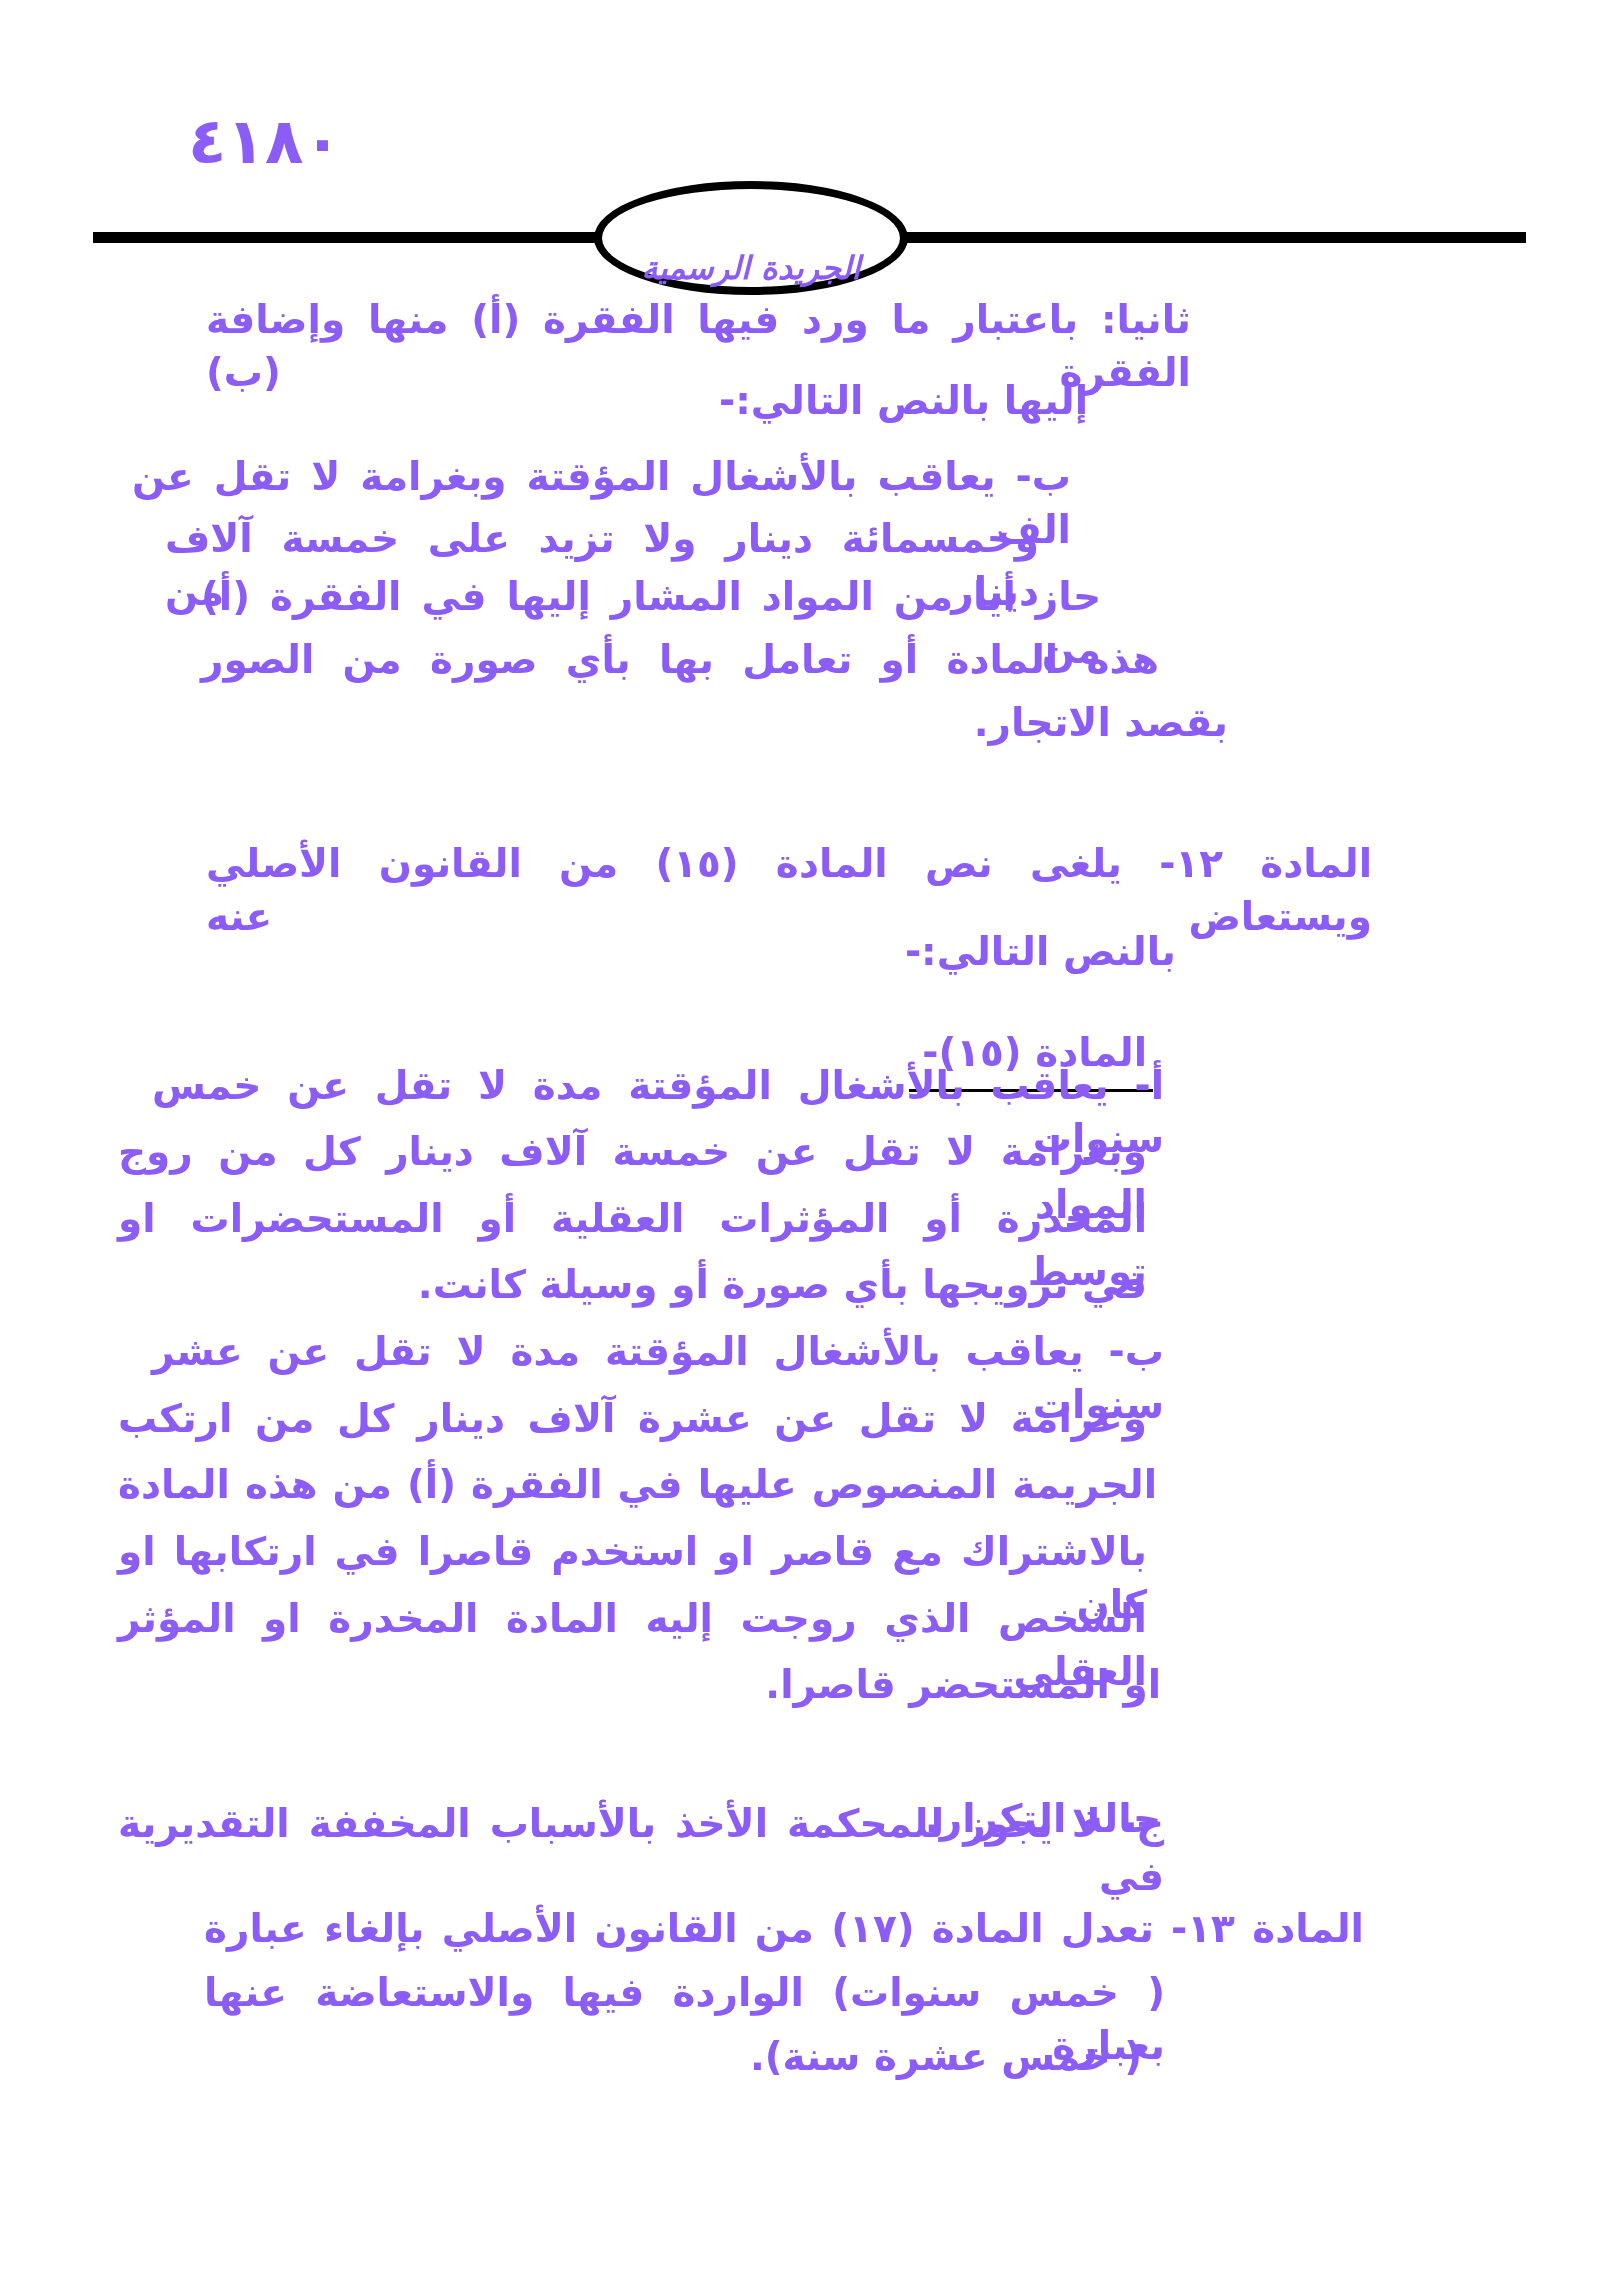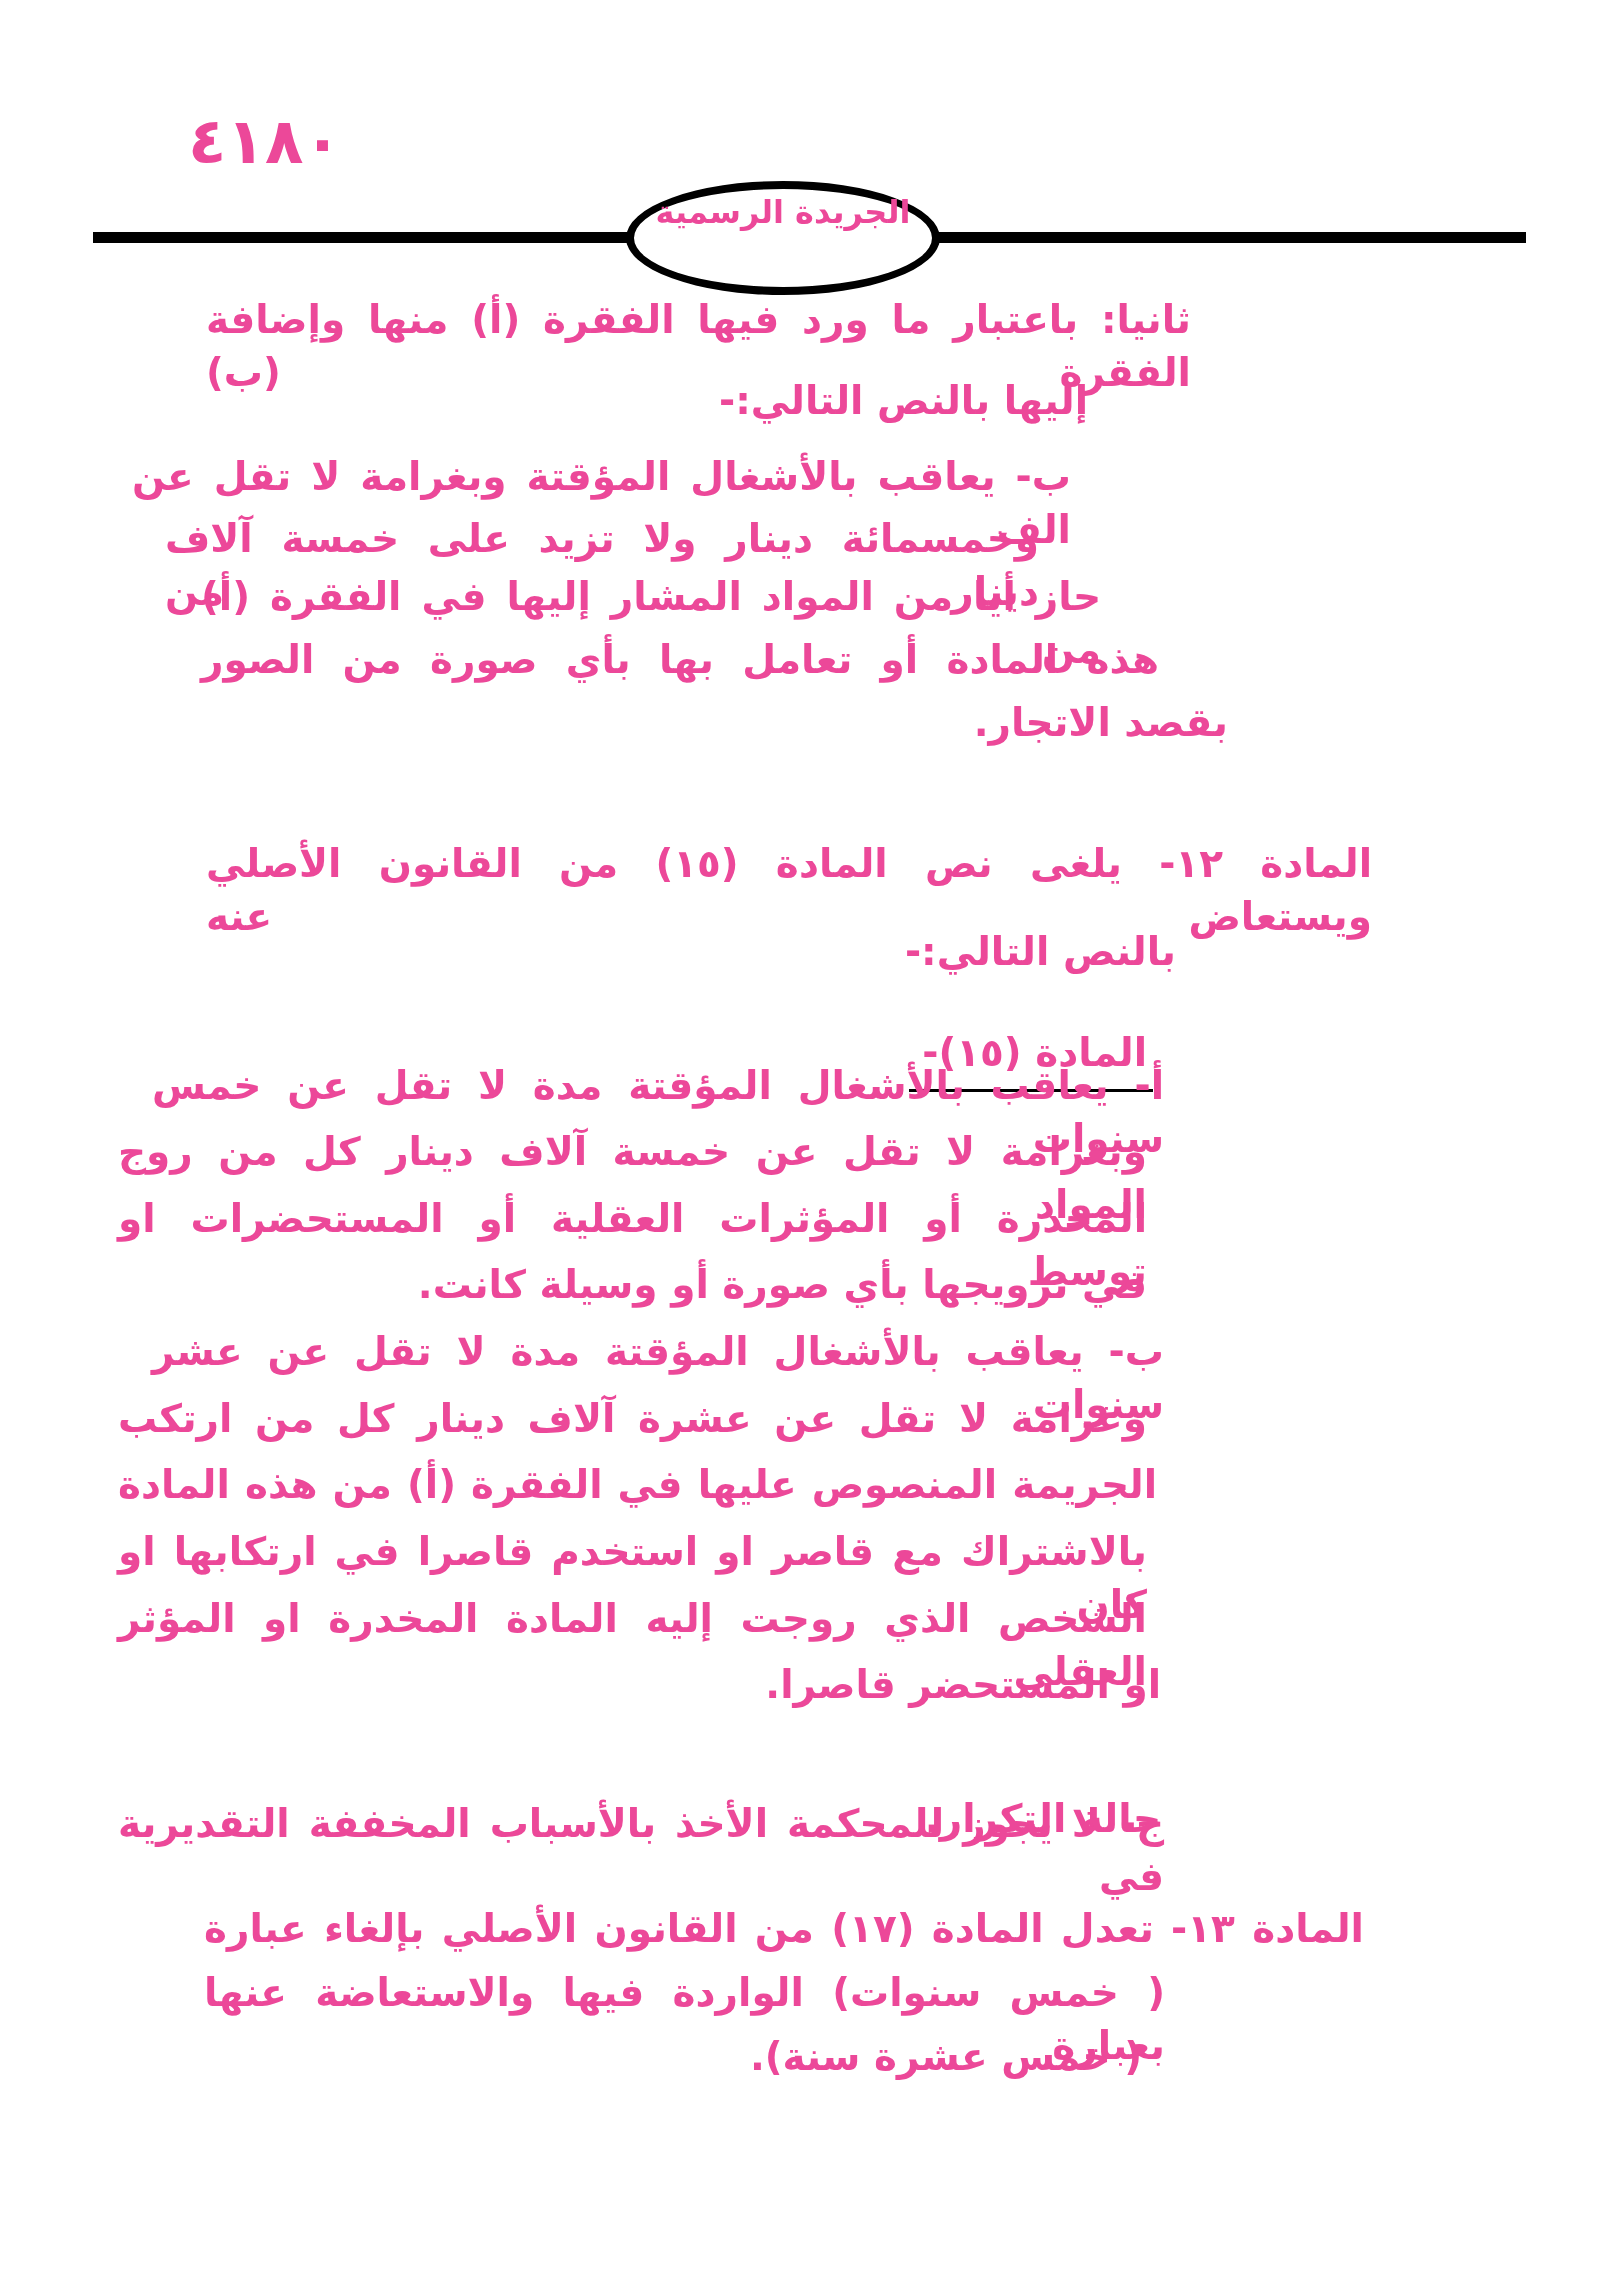--- a/index.html
+++ b/index.html
@@ -8,52 +8,53 @@
     background: #e8e8e8;
   }
   .page {
     position: relative;
     width: 1621px;
     height: 2293px;
     margin: 0 auto;
     background: #ffffff;
     overflow: hidden;
     font-family: "DejaVu Sans", sans-serif;
-    color: #ec4899;
+    color: #8b5cf6;
   }
   .page-number {
     position: absolute;
     left: 188px;
     top: 110px;
     font-size: 63px;
     font-weight: bold;
     letter-spacing: 5.9px;
     line-height: 1;
   }
   .header-rule {
     position: absolute;
     left: 93px;
     right: 95px;
     top: 232px;
     height: 10.8px;
     background: #000000;
   }
   .gazette-oval {
     position: absolute;
-    left: 626px;
+    left: 594px;
     top: 181px;
     width: 314px;
     height: 114px;
     background: #ffffff;
     border: 8.8px solid #000000;
     border-radius: 50%;
     display: flex;
-    align-items: flex-start;
+    align-items: flex-end;
     justify-content: center;
     box-sizing: border-box;
+    font-style: italic;
   }
   .gazette-title {
     font-size: 32px;
     font-weight: bold;
     direction: rtl;
     white-space: nowrap;
     padding-top: 3.9px;
   }
   .ln {
     position: absolute;

